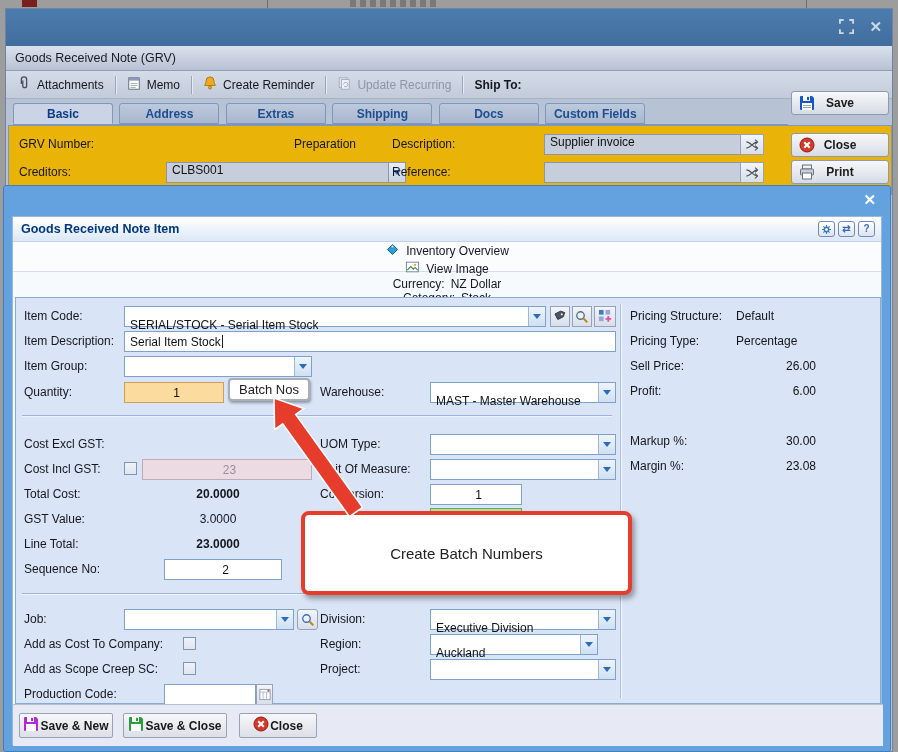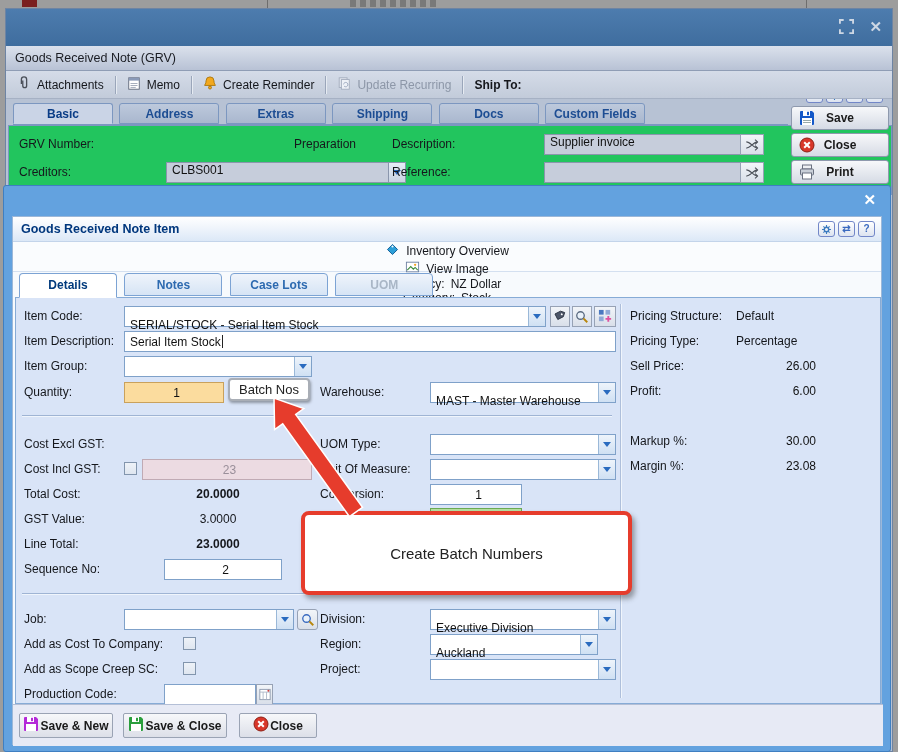--- a/index.html
+++ b/index.html
@@ -33,21 +33,21 @@
   .tb-item.disabled { color:#8d97a8; }
   .tb-sep { width:1px; height:18px; background:#9aa6ba; box-shadow:1px 0 0 #e6ebf2; }
 
   .mw-tabs { left:7px; top:94px; height:22px; }
   .mw-tab { display:inline-block; width:100px; height:21px; line-height:21px; text-align:center; font-size:12px;
             font-weight:bold; color:#1d4d93; background:linear-gradient(#bdc9dc,#a9b7ce);
             border:1px solid #7c97c0; border-radius:3px 3px 0 0; margin-right:2px; }
   .mw-tab.active { background:#cad4e6; color:#0a3c86; border-bottom-color:#cad4e6; }
   .mw-tabline { left:7px; top:115px; width:775px; height:1px; background:#7c97c0; }
 
-  .mw-panel { left:2px; top:116px; width:884px; height:70px; border:1px solid #7c97c0; background:#22c55e; }
+  .mw-panel { left:2px; top:116px; width:884px; height:70px; border:1px solid #7c97c0; background:#eab308; }
   .glbl { font-size:12px; color:#15171c; }
   .ginp { background:#c6cddb; border:1px solid #8a96ac; height:21px; font-size:12px; color:#111;
           display:flex; align-items:flex-start; padding:0 5px;margin-left:24px; }
   .gdd-arrow { position:absolute; right:0; top:0; width:17px; height:19px; background:linear-gradient(#e7edf6,#c8d2e2);
                border-left:1px solid #8a96ac; display:flex; align-items:center; justify-content:center; }
   .chev { width:0; height:0; border-left:4px solid transparent; border-right:4px solid transparent;
           border-top:5px solid #2a6bbf; }
   .icon-btn { background:linear-gradient(#f2f5f9,#d9dfe9); border:1px solid #97a2b5; display:flex;
               align-items:center; justify-content:center; }
 
@@ -216,21 +216,21 @@
         <span></span>
       </div>
       <span class="abs icon-btn" style="left:731px; top:36px; width:24px; height:21px;">
         <svg width="16" height="14" viewBox="0 0 16 16">
             <path d="M1.5 4.5 C6 4.5 10 11.5 14 11.5 M1.5 11.5 C6 11.5 10 4.5 14 4.5" stroke="#4a4f58" fill="none" stroke-width="1.3"></path>
             <path d="M11.5 1.8 l2.8 2.7-2.8 2.7 M11.5 8.8 l2.8 2.7-2.8 2.7" stroke="#4a4f58" fill="none" stroke-width="1.3"></path>
           </svg>
       </span>
     </div>
 
-    <div class="abs act-btn" style="top:97px;align-items:center;">
+    <div class="abs act-btn" style="top:82px;align-items:center;">
       <span class="ic">
           <svg width="16" height="16" viewBox="0 0 16 16">
             <path d="M1 2 q0-1 1-1 h11 l2 2 v11 q0 1-1 1 H2 q-1 0-1-1z" fill="#1458c8"></path>
             <rect x="4" y="1" width="7" height="5" fill="#fff"></rect>
             <rect x="8" y="1.8" width="2" height="3.4" fill="#1458c8"></rect>
             <rect x="3" y="8" width="10" height="7" fill="#fff"></rect>
             <rect x="4" y="10" width="8" height="1" fill="#9aa"></rect>
             <rect x="4" y="12" width="8" height="1" fill="#9aa"></rect>
           </svg>
         </span>
@@ -305,26 +305,20 @@
         </span>
         <span class="tb-item m-close-item">
           <span><svg width="15" height="15" viewBox="0 0 16 16">
                 <circle cx="8" cy="8" r="7" fill="#d8372a" stroke="#8e1f14"></circle>
                 <path d="M5.2 5.2 L10.8 10.8 M10.8 5.2 L5.2 10.8" stroke="#fff" stroke-width="2"></path>
               </svg></span>
           <span>Close</span>
         </span>
       </div>
 
-      <div class="abs m-tabs">
-        <span class="m-tab active">Details</span>
-        <span class="m-tab">Notes</span>
-        <span class="m-tab">Case Lots</span>
-        <span class="m-tab disabled">UOM</span>
-      </div>
 
       <div class="abs m-content">
 
         <span class="abs lbl" style="left:8px; top:11px;">Item Code:</span>
         <div class="dd" style="left:108px; top:8px; width:422px;">
           <span>SERIAL/STOCK - Serial Item Stock</span>
           <span class="dda">
               <i class="chev"></i>
             </span>
         </div>

